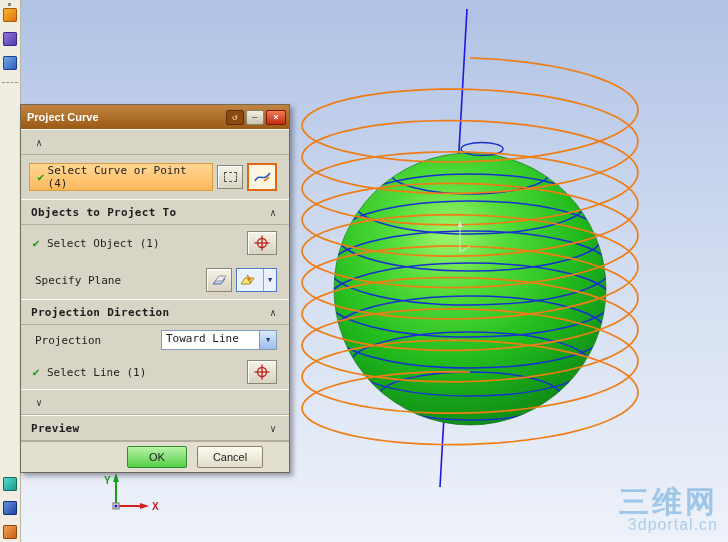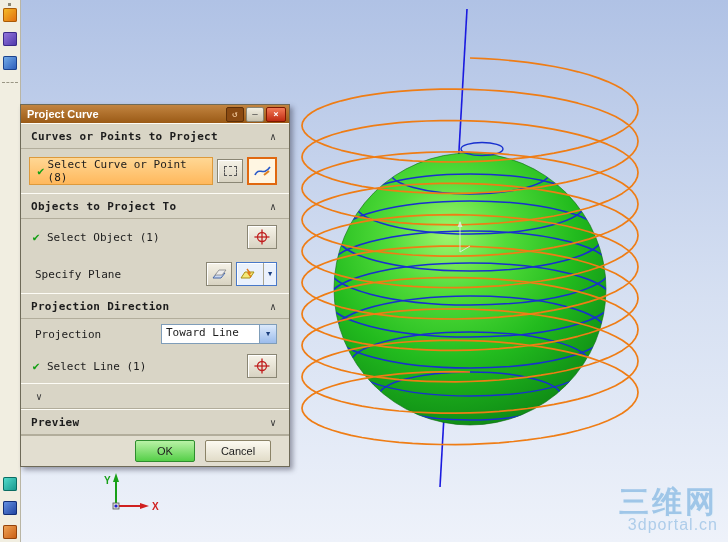--- a/index.html
+++ b/index.html
@@ -20,21 +20,21 @@
   .watermark{position:absolute;right:10px;bottom:8px;text-align:right;line-height:1.05;
              pointer-events:none;}
   .wm1{font-size:30px;font-weight:bold;color:#9fc6e8;letter-spacing:3px;
        text-shadow:1px 1px 0 #e4eff8;margin-top:41px;}
   .wm2{font-size:16px;color:#aecdea;letter-spacing:1px;}
 
   
   .dialog{position:absolute;left:20px;top:104px;width:268px;background:#d9d5c6;
           border:1px solid #6e6a58;box-shadow:3px 3px 5px rgba(50,50,70,.45);z-index:5;
           font-family:"DejaVu Sans Mono",monospace;font-size:11px;color:#1c1c1c;}
-  .titlebar{height:18px;display:flex;align-items:center;padding:0 3px 0 6px;
+  .titlebar{height:24px;display:flex;align-items:center;padding:0 3px 0 6px;
             background:linear-gradient(to bottom,#c28440,#9a5a16);}
   .title{flex:1;color:#ffffff;font-weight:bold;font-size:11px;
          font-family:"Liberation Sans",sans-serif;}
   .tbtn{width:16px;height:13px;margin-left:2px;display:flex;align-items:center;justify-content:center;
         font-size:9px;line-height:1;border-radius:2px;cursor:default;}
   .tbtn-reset{background:#8a4a12;border:1px solid #5e3008;color:#ffd9ae;}
   .tbtn-min{background:linear-gradient(#f2efe2,#c9c4b0);border:1px solid #8a8674;color:#333;}
   .tbtn-close{width:18px;background:linear-gradient(#f27a56,#c02c12);border:1px solid #7e1800;
               color:#fff;font-weight:bold;}
 
@@ -54,21 +54,21 @@
   .sq-btn.active{border:2px solid #e06810;background:#fff6e2;box-shadow:none;width:26px;height:24px;}
   .sq-btn.focus{border:1px solid #4878c8;background:#eaf1fc;}
   .combo{width:114px;height:18px;display:flex;background:#fff;border:1px solid #7f9db9;}
   .combo .val{flex:1;padding:1px 0 4px 4px;overflow:hidden;white-space:nowrap;}
   .combo .drop{width:16px;display:flex;align-items:center;justify-content:center;
                background:linear-gradient(#dce9fb,#9cbcec);border-left:1px solid #7f9db9;
                color:#1c3f7e;font-size:7px;}
   .split-drop{width:12px;display:flex;align-items:center;justify-content:center;
               color:#1c3f7e;font-size:7px;border-left:1px solid #a8a491;height:100%;}
   .footer{height:30px;display:flex;align-items:center;justify-content:flex-end;
-          gap:10px;padding-right:18px;border-top:1px solid #b2ad9b;background:#e2ded0;}
+          gap:10px;padding-right:26px;border-top:1px solid #b2ad9b;background:#e2ded0;}
   .btn{height:20px;display:flex;align-items:center;justify-content:center;border-radius:2px;
        font-family:"Liberation Sans",sans-serif;font-size:11px;}
   .btn-ok{width:58px;background:linear-gradient(#b9f2a6,#55cf48);border:1px solid #2e8c2e;}
   .btn-cancel{width:64px;background:linear-gradient(#fcfaf1,#e1dcc8);border:1px solid #8b8367;}
 </style>
 </head>
 <body>
 
 <div id="stage">
 
@@ -150,27 +150,26 @@
 
   <div class="dialog">
     <div class="titlebar">
       <span class="title">Project Curve</span>
       <span class="tbtn tbtn-reset">↺</span>
       <span class="tbtn tbtn-min">—</span>
       <span class="tbtn tbtn-close">×</span>
     </div>
 
     <div class="sec-hdr">
-      <span class="lbl">Curves or Points to Project</span>
       <span class="chev">∧</span>
     </div>
     <div class="row" style="height:44px;">
       <div class="hl-box">
         <span class="check">✔</span>
-        <span>Select Curve or Point (8)</span>
+        <span>Select Curve or Point (4)</span>
       </div>
       <div class="sq-btn">
         <span style="display:inline-block;width:11px;height:8px;border:1px dashed #555;position:relative;"></span>
       </div>
       <div class="sq-btn active">
         <svg width="17" height="14">
           <path d="M1 11 C5 2, 9 13, 16 3" fill="none" stroke="#2858c8" stroke-width="1.6"></path>
           <line x1="10" y1="11" x2="15" y2="7" stroke="#e08020" stroke-width="2"></line>
         </svg>
       </div>

